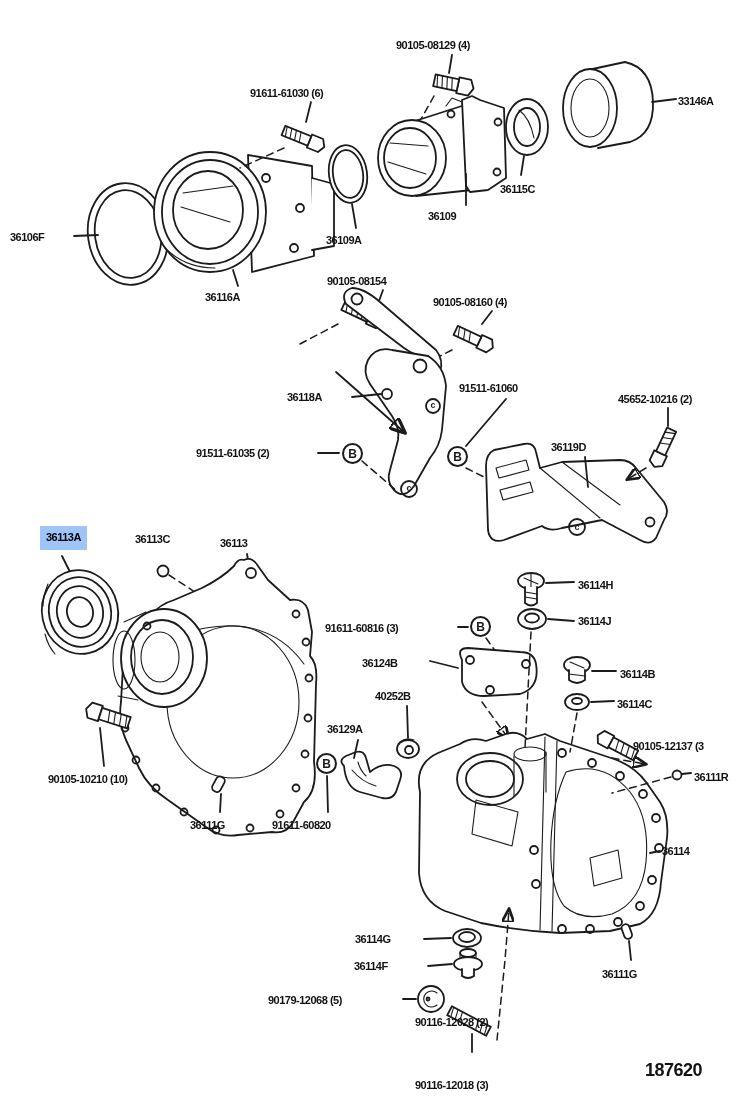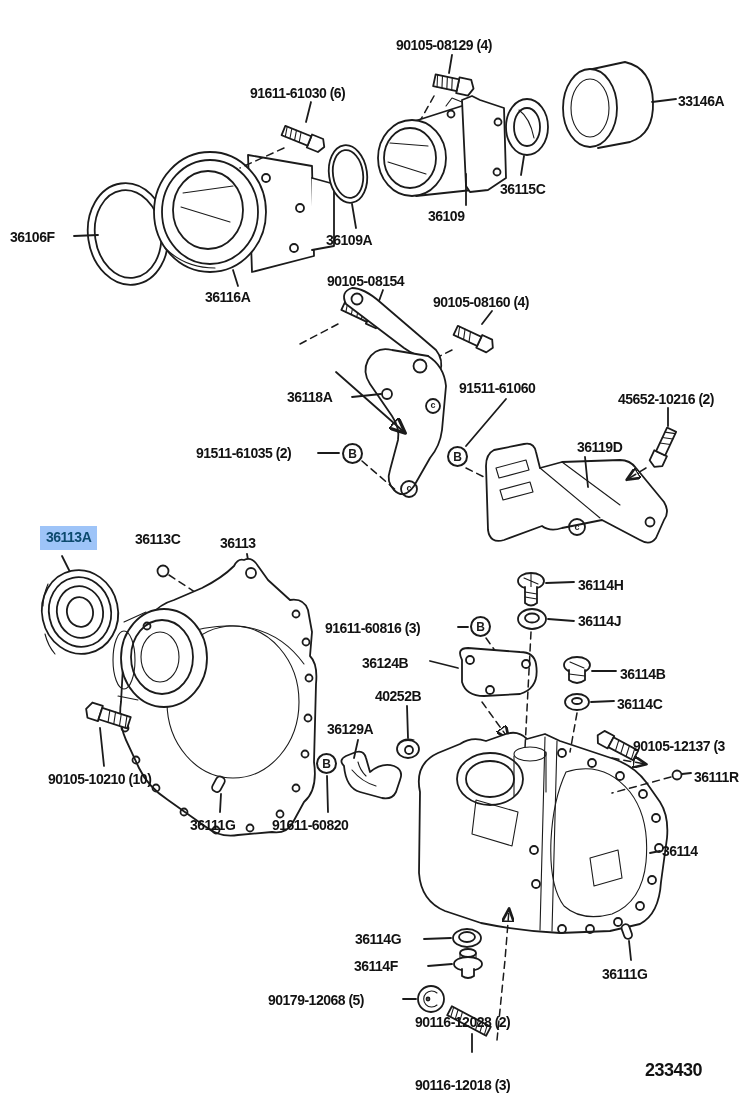--- a/index.html
+++ b/index.html
@@ -10,21 +10,21 @@
   .stage svg { position:absolute; left:0; top:0; }
   #art path, #art ellipse, #art circle, #art line, #art polyline, #art rect {
     fill:none; stroke:#1b1b1b; stroke-width:1.8; stroke-linecap:round; stroke-linejoin:round;
   }
   #art .fillw { fill:#ffffff; }
   #art .thin { stroke-width:1.1; }
   #art .dash { stroke-dasharray:7 5; stroke-width:1.5; }
   #art .hole-mark { font:bold 9px "Liberation Sans",sans-serif; fill:#1b1b1b;
     stroke:none; text-anchor:middle; dominant-baseline:middle; }
   .lbl {
-    position:absolute; font-weight:bold; font-size:14px; line-height:19px;
+    position:absolute; font-weight:bold; font-size:11px; line-height:19px;
     color:#121212; white-space:nowrap; letter-spacing:-0.5px;
   }
   .lbl.hl { padding:2px 6px 3px; }
   .bsym {
     position:absolute; width:17px; height:17px; border:2.5px solid #1b1b1b;
     border-radius:50%; display:flex; align-items:center; justify-content:center;
     font-weight:bold; font-size:12px; color:#1b1b1b; background:#fff;
   }
   .fig { font-size:18px; }
 </style>
@@ -367,23 +367,23 @@
   <div class="lbl" style="left:10px;top:228px">36106F</div>
   <div class="lbl" style="left:500px;top:180px">36115C</div>
   <div class="lbl" style="left:428px;top:207px">36109</div>
   <div class="lbl" style="left:326px;top:231px">36109A</div>
   <div class="lbl" style="left:205px;top:288px">36116A</div>
   <div class="lbl" style="left:327px;top:272px">90105-08154</div>
   <div class="lbl" style="left:433px;top:293px">90105-08160 (4)</div>
   <div class="lbl" style="left:459px;top:379px">91511-61060</div>
   <div class="lbl" style="left:287px;top:388px">36118A</div>
   <div class="lbl" style="left:618px;top:390px">45652-10216 (2)</div>
-  <div class="lbl" style="left:577px;top:438px">36119D</div>
+  <div class="lbl" style="left:551px;top:438px">36119D</div>
   <div class="lbl" style="left:196px;top:444px">91511-61035 (2)</div>
-  <div class="lbl hl" style="left: 40px; top: 526px; background: rgb(158, 196, 248); color: #0c4a6e;">36113A</div>
+  <div class="lbl hl" style="left: 40px; top: 526px; background: rgb(158, 196, 248); color: #000000;">36113A</div>
   <div class="lbl" style="left:135px;top:530px">36113C</div>
   <div class="lbl" style="left:220px;top:534px">36113</div>
   <div class="lbl" style="left:578px;top:576px">36114H</div>
   <div class="lbl" style="left:578px;top:612px">36114J</div>
   <div class="lbl" style="left:325px;top:619px">91611-60816 (3)</div>
   <div class="lbl" style="left:362px;top:654px">36124B</div>
   <div class="lbl" style="left:620px;top:665px">36114B</div>
   <div class="lbl" style="left:375px;top:687px">40252B</div>
   <div class="lbl" style="left:617px;top:695px">36114C</div>
   <div class="lbl" style="left:327px;top:720px">36129A</div>
@@ -392,20 +392,20 @@
   <div class="lbl" style="left:48px;top:770px">90105-10210 (10)</div>
   <div class="lbl" style="left:190px;top:816px">36111G</div>
   <div class="lbl" style="left:272px;top:816px">91611-60820</div>
   <div class="lbl" style="left:662px;top:842px">36114</div>
   <div class="lbl" style="left:355px;top:930px">36114G</div>
   <div class="lbl" style="left:354px;top:957px">36114F</div>
   <div class="lbl" style="left:602px;top:965px">36111G</div>
   <div class="lbl" style="left:268px;top:991px">90179-12068 (5)</div>
   <div class="lbl" style="left:415px;top:1013px">90116-12028 (2)</div>
   <div class="lbl" style="left:415px;top:1076px">90116-12018 (3)</div>
-  <div class="lbl fig" style="left:645px;top:1061px">233430</div>
+  <div class="lbl fig" style="left:645px;top:1061px">187620</div>
 
   <div class="bsym" style="left:342px;top:443px">B</div>
   <div class="bsym" style="left:447px;top:446px">B</div>
   <div class="bsym" style="left:470px;top:616px">B</div>
   <div class="bsym" style="left:316px;top:753px">B</div>
 
 </div>
 
 </body></html>

